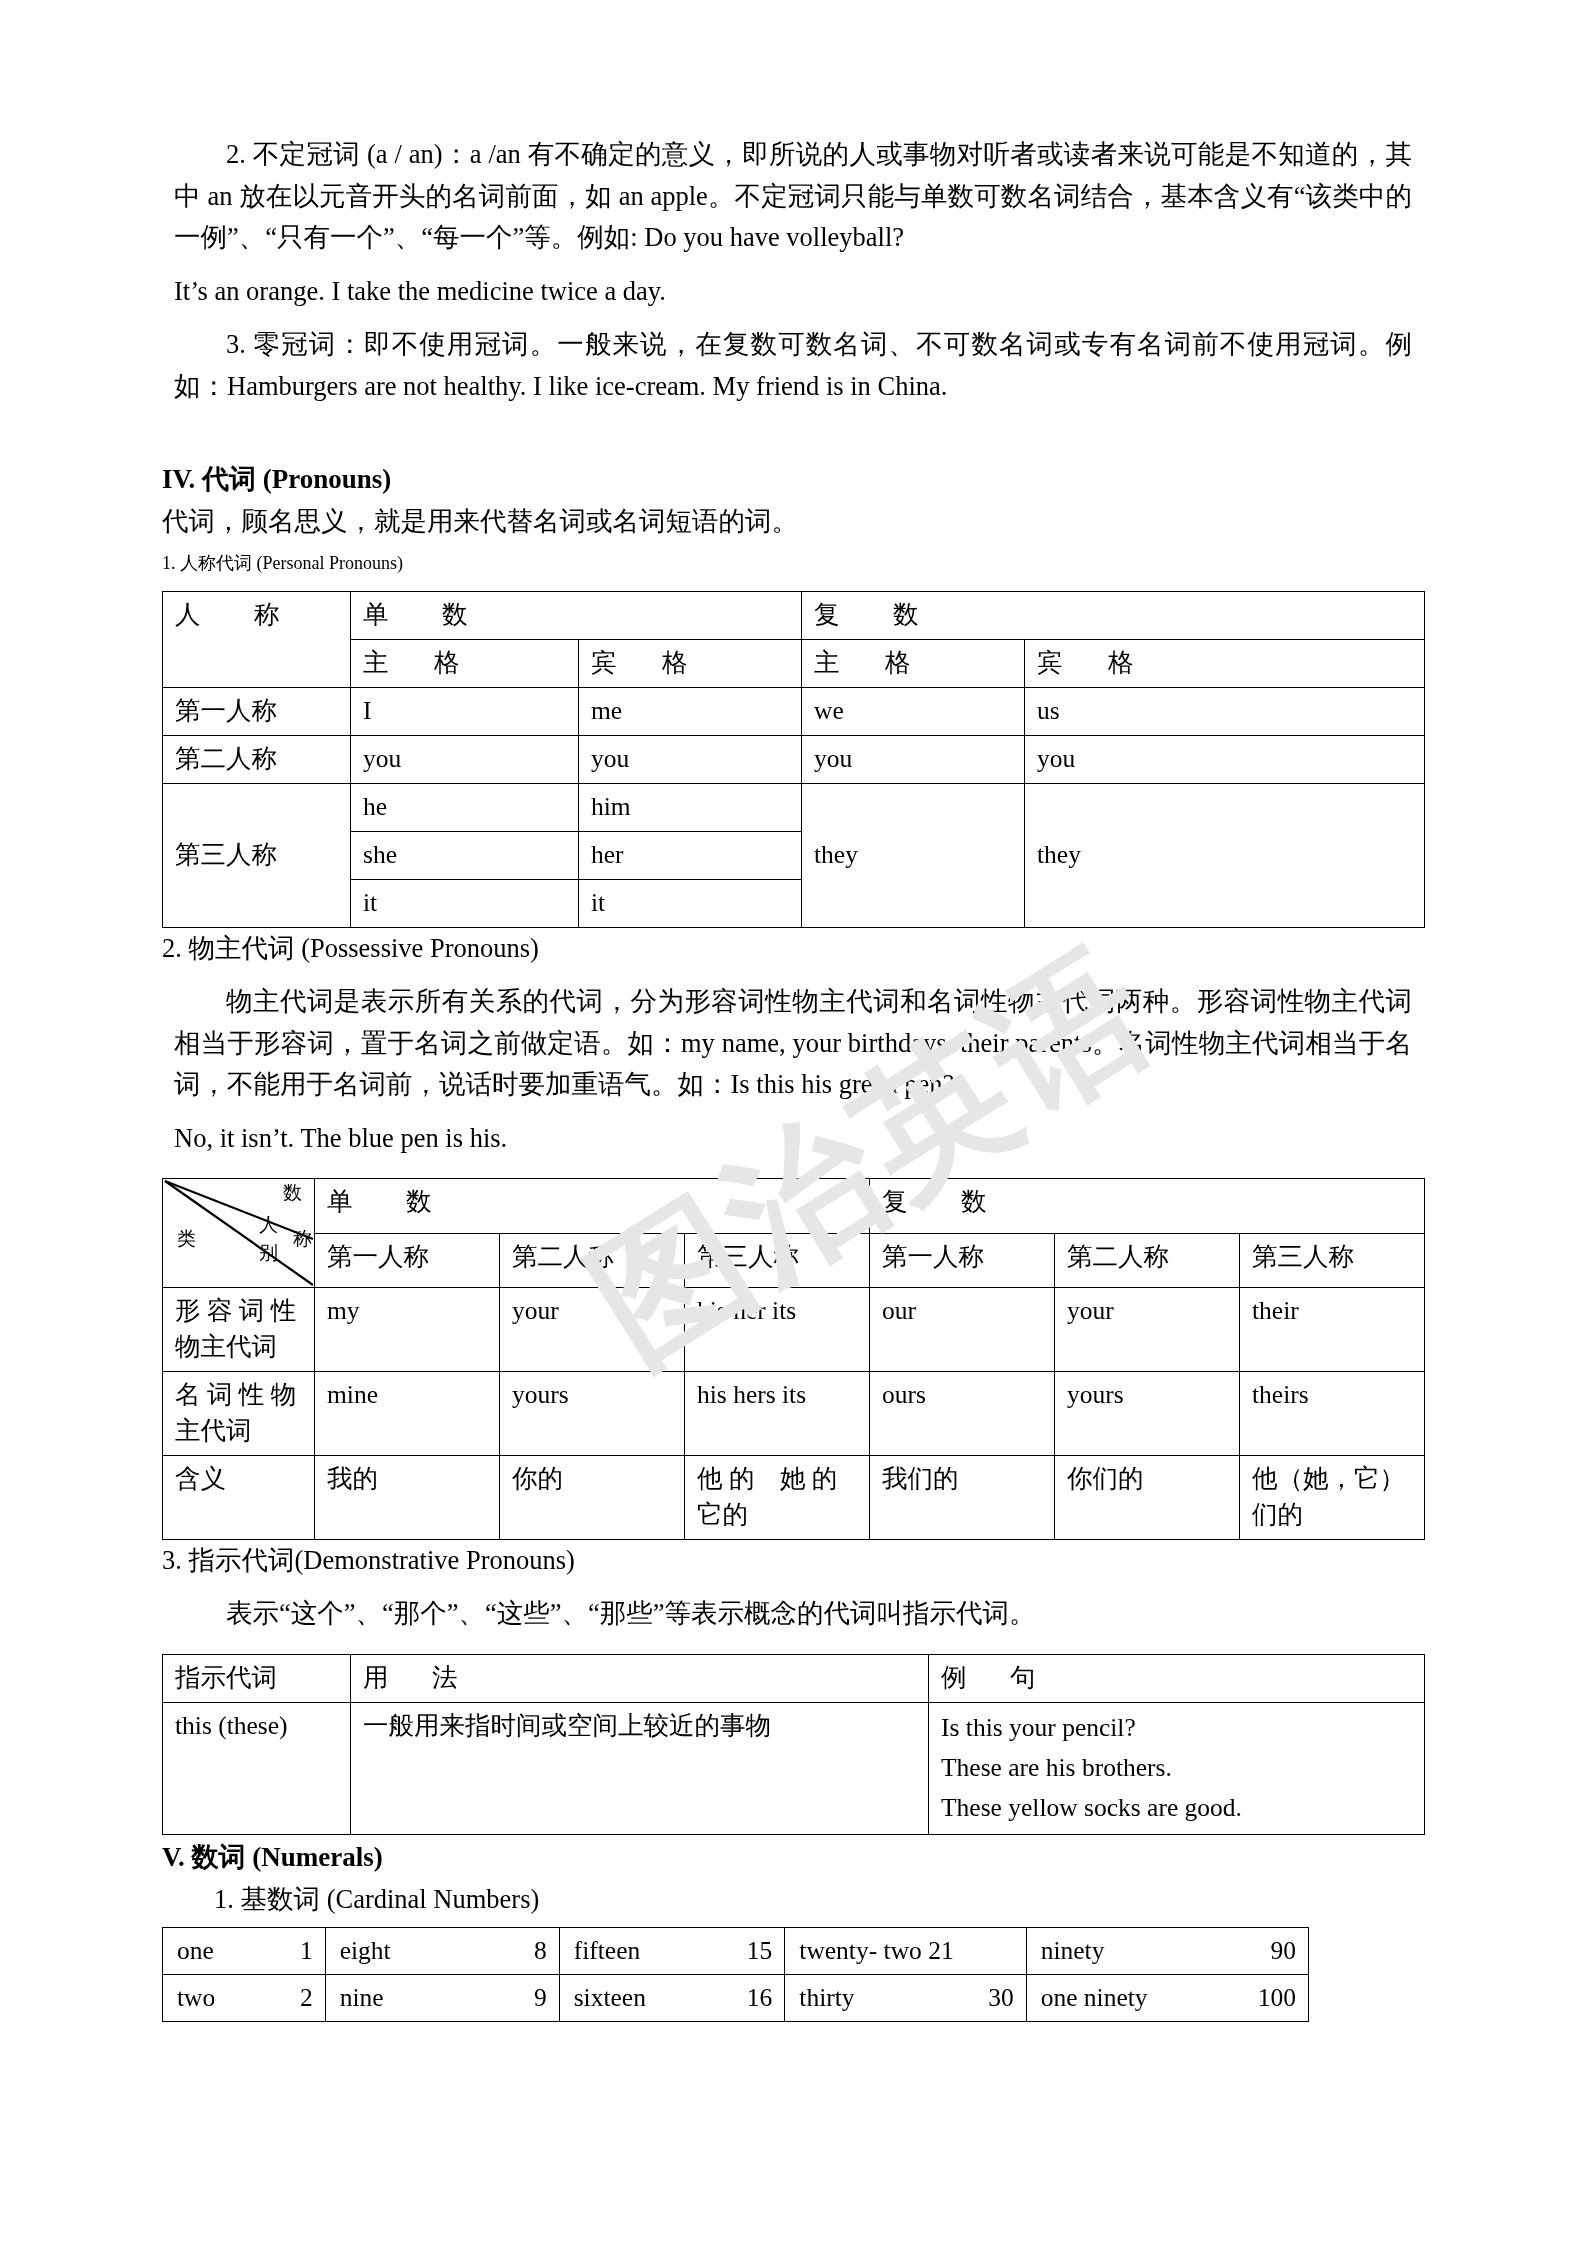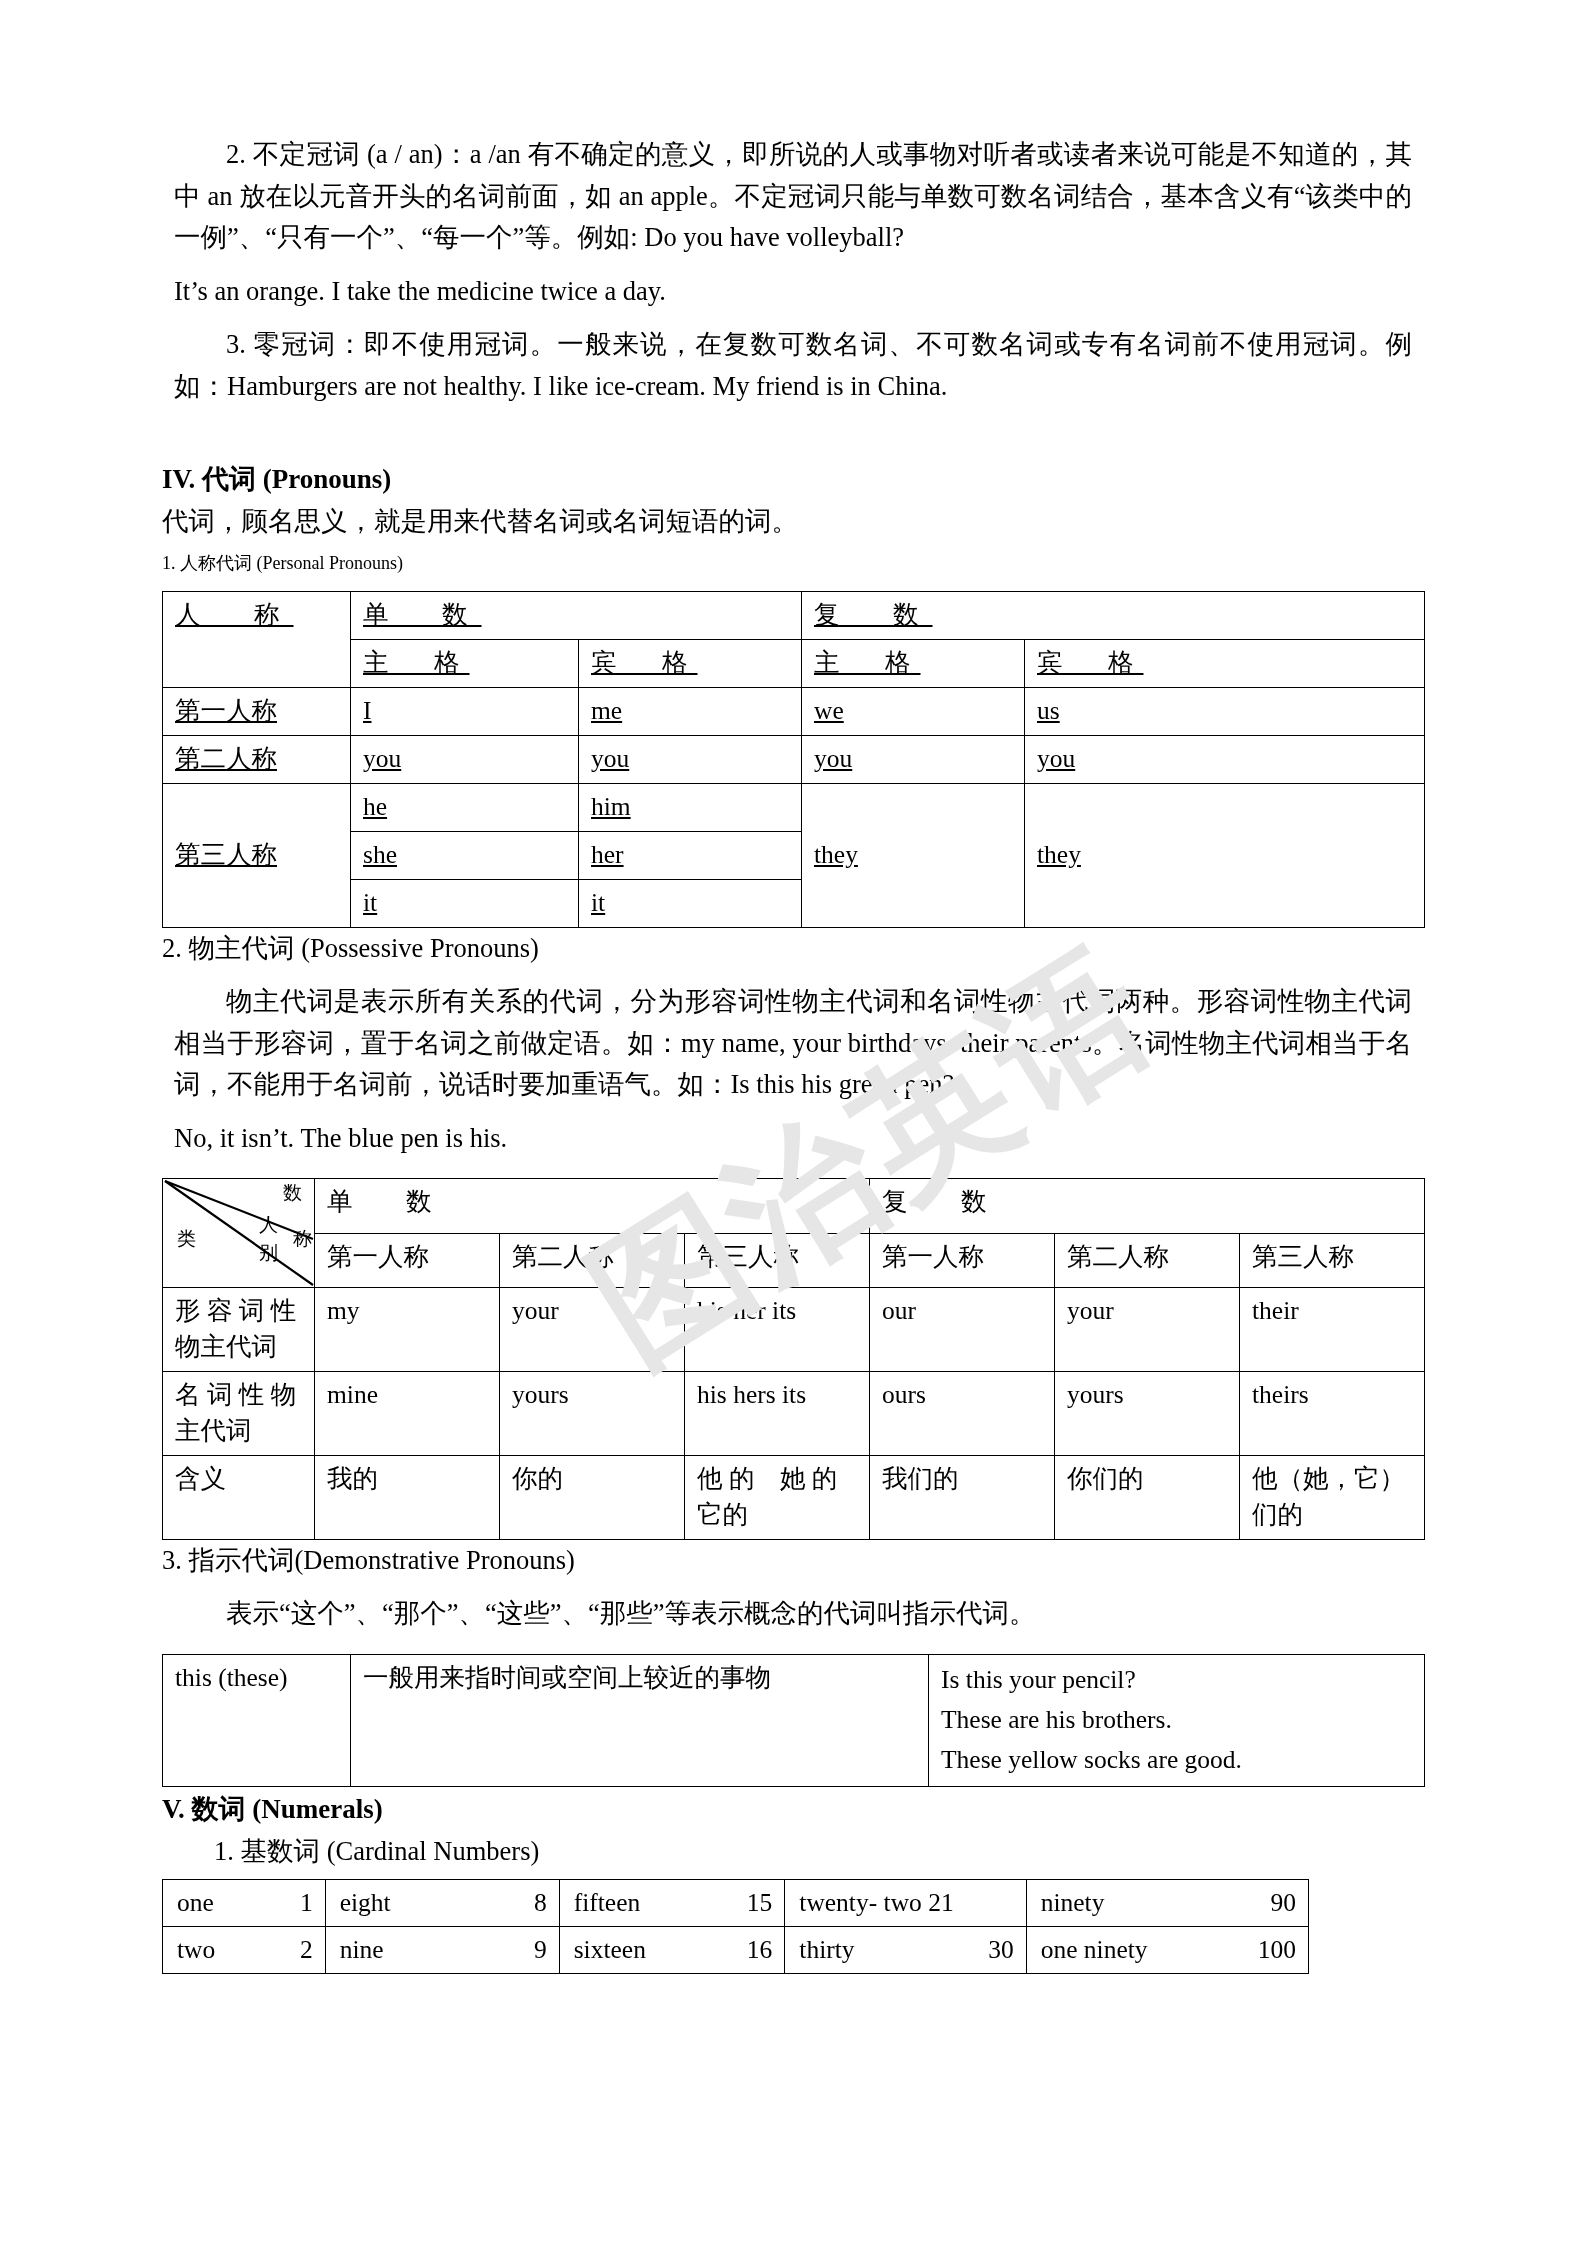--- a/index.html
+++ b/index.html
@@ -80,21 +80,21 @@
     margin: 0;
   }
   table td {
     border: 1.4px solid #000;
     padding: 5px 10px 6px 12px;
     vertical-align: top;
     line-height: 36px;
     font-size: 25.5px;
     word-break: break-word;
   }
-  .t-personal td { height: 32px; text-decoration: underline; }
+  .t-personal td { height: 32px; }
   .sp-wide { letter-spacing: 14px; }
   .sp-mid { letter-spacing: 10px; }
   .sp-cell { letter-spacing: 9px; }
 
   
   .diag-cell {
     position: relative;
     height: 108px;
     padding: 0 !important;
   }
@@ -273,20 +273,25 @@
     <div class="gap-sm"></div>
 
     <table class="t-demo">
       <colgroup>
         <col style="width:188px">
           <col style="width:578px">
           <col style="width:496px">
       </colgroup>
       <tbody>
         <tr>
+          <td>指示代词</td>
+          <td class="sp-cell">用　法</td>
+          <td class="sp-cell">例　句</td>
+        </tr>
+        <tr>
           <td>this (these)</td>
           <td>一般用来指时间或空间上较近的事物</td>
           <td>
             <span class="ex-line">Is this your pencil?</span>
             <span class="ex-line">These are his brothers.</span>
             <span class="ex-line">These yellow socks are good.</span>
           </td>
         </tr>
       </tbody>
     </table>

